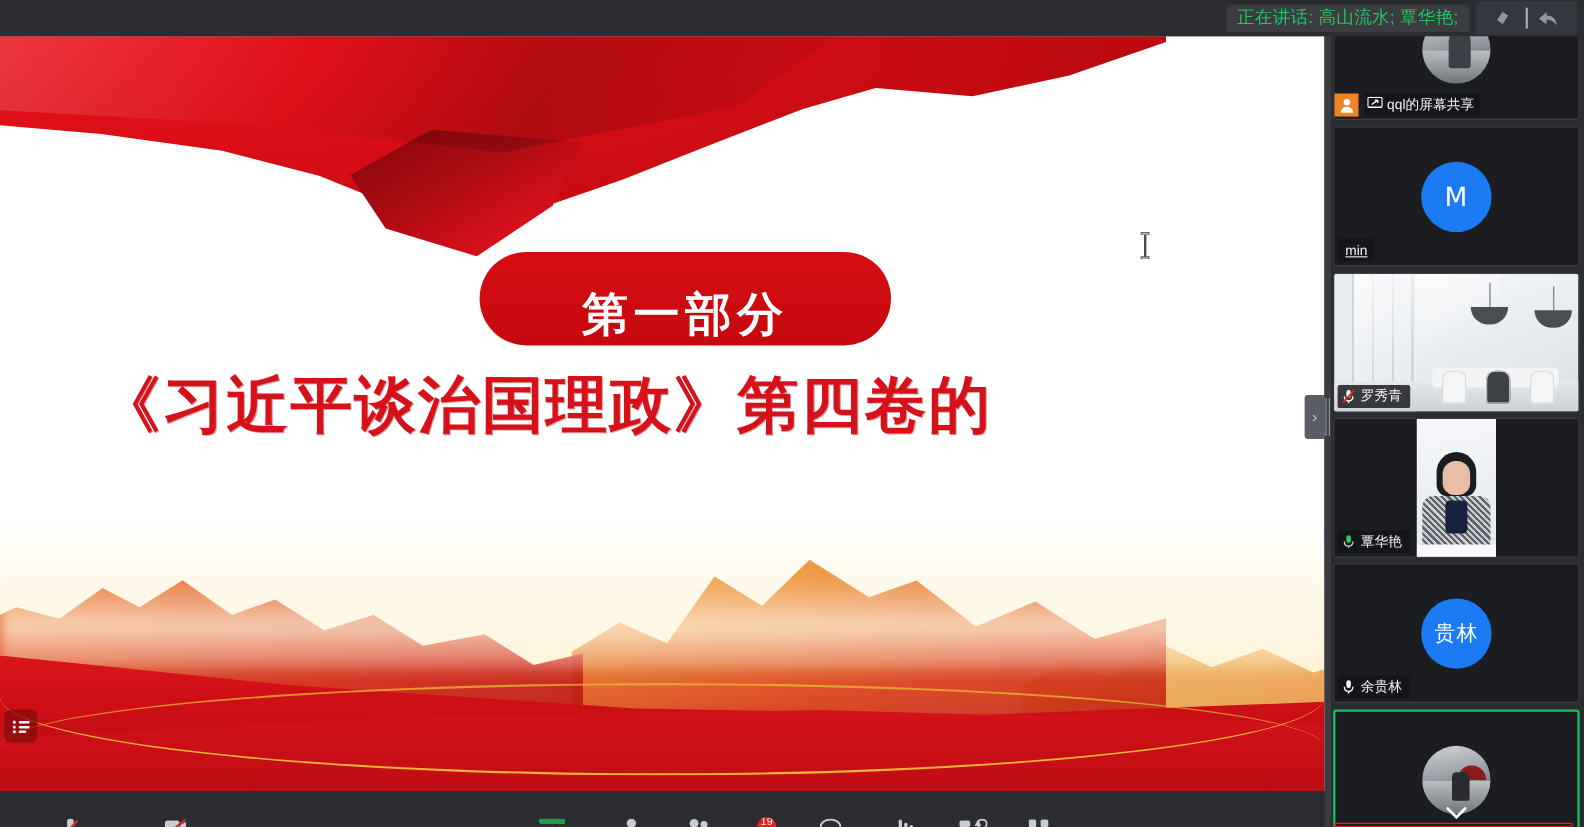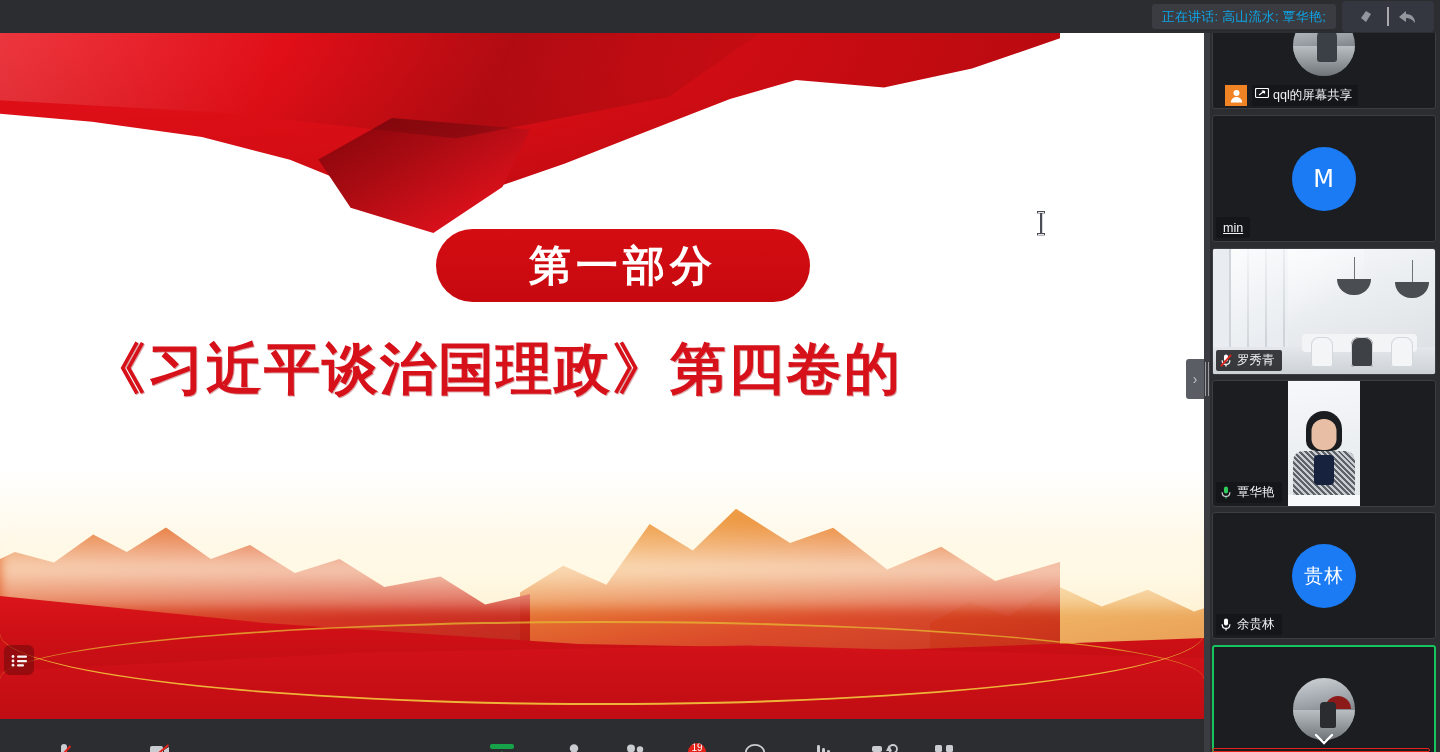--- a/index.html
+++ b/index.html
@@ -15,21 +15,21 @@
   
   #topbar {
     position: absolute; left: 0; top: 0; width: 1440px; height: 33px;
     background: #2b2d31; z-index: 40;
   }
   #speaking-pill {
     position: absolute; right: 104px; top: 4px; height: 25px;
     display: flex; align-items: center;
     padding: 0 10px;
     background: #3a3c41; border-radius: 3px;
-    color: #0ea5e9; font-size: 13px; white-space: nowrap;
+    color: #22c55e; font-size: 16px; white-space: nowrap;
     letter-spacing: .2px;
   }
   #topbar-actions {
     position: absolute; right: 6px; top: 1px;
     width: 92px; height: 31px;
     display: flex; align-items: center; justify-content: center; gap: 4px;
     background: #353740; border-radius: 4px;
   }
   .tb-icon { width: 26px; height: 24px; display:flex; align-items:center; justify-content:center; opacity: .62; }
   #divider-vert {
@@ -62,24 +62,24 @@
   .banner-shine {
     position: absolute; left: 0; top: 0; width: 760px; height: 160px;
     background: linear-gradient(115deg, rgba(255,255,255,.16) 0%, rgba(255,255,255,0) 35%,
                 rgba(0,0,0,.18) 62%, rgba(255,255,255,0) 100%);
     clip-path: polygon(0% 0%, 100% 0%, 88% 40%, 60% 66%, 30% 50%, 0% 42%);
   }
 
   
   #part-pill {
     position: absolute; left: 436px; top: 196px;
-    width: 374px; height: 73px;
+    width: 374px; height: 85px;
     background: linear-gradient(180deg, #d40d12 0%, #c6090f 100%);
     border-radius: 44px;
-    display: flex; align-items: center; justify-content: center;
+    display: flex; align-items: flex-end; justify-content: center;
     color: #fff; font-size: 42px; font-weight: bold; letter-spacing: 5px;
     font-family: "DejaVu Sans", "Liberation Sans", sans-serif;
   }
 
   
   #slide-title {
     position: absolute; left: 90px; top: 300px; width: 1020px;
     text-align: left;
     color: #d6111a;
     font-size: 56px; font-weight: bold; line-height: 1.28;
@@ -279,21 +279,21 @@
   }
 
   
   .name-badge {
     position: absolute; left: 3px; bottom: 3px;
     display: flex; align-items: center; gap: 5px;
     height: 21px; padding: 0 7px 0 4px;
     background: rgba(20,21,24,.82); border-radius: 2px;
     color: #f2f3f5; font-size: 12.5px; white-space: nowrap;
   }
-  .name-badge.share { left: 0; bottom: 2px; padding-left: 12px; background: transparent; }
+  .name-badge.share { left: 0; bottom: 2px; padding-left: 0; background: transparent; }
   .share-user-ico {
     width: 22px; height: 21px; background: #f08424;
     display:flex; align-items:center; justify-content:center;
   }
   .share-rest {
     display:flex; align-items:center; gap:4px; height:21px; padding: 0 6px 0 3px;
     background: rgba(20,21,24,.86);
   }
   .mic-ico { width: 12px; height: 16px; display:flex; align-items:center; justify-content:center; }
 

